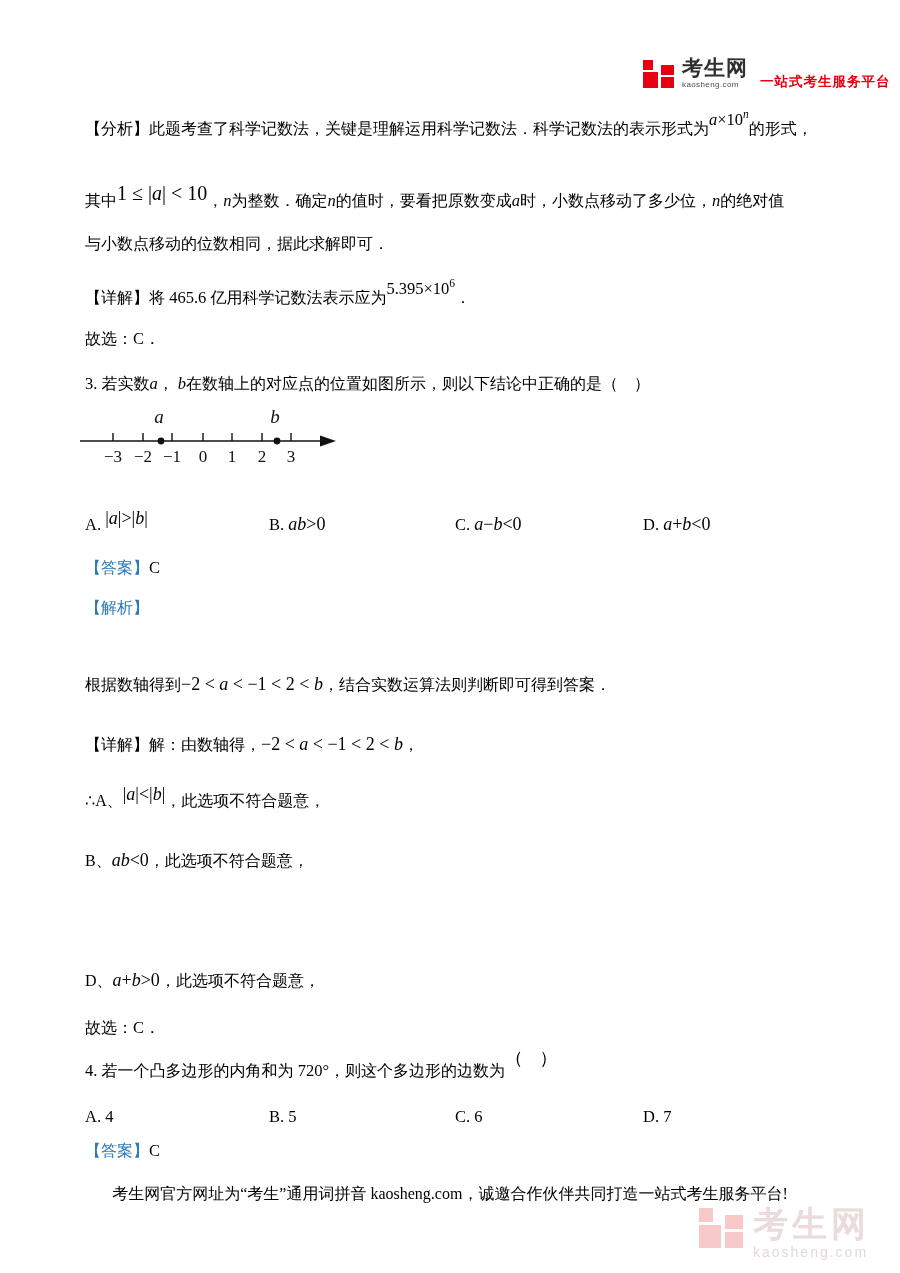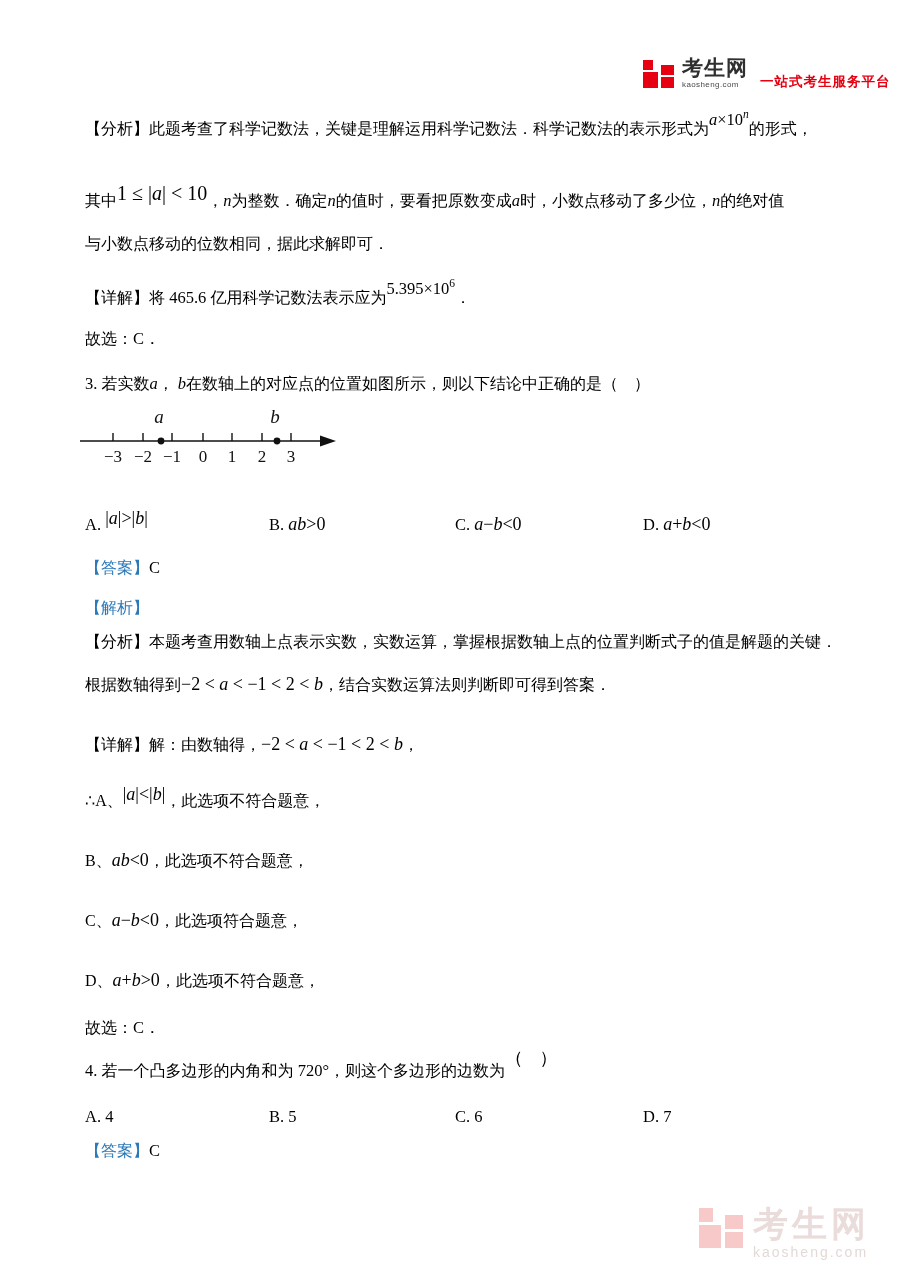--- a/index.html
+++ b/index.html
@@ -117,38 +117,37 @@
 
   <p class="line" style="top:513px;width:740px">
     <span class="opt" style="left:0"><span class="seg m">A. </span><span class="seg m2 r2">|</span><span class="seg m2 i r2">a</span><span class="seg m2 r2">|&gt;|</span><span class="seg m2 i r2">b</span><span class="seg m2 r2">|</span></span>
     <span class="opt" style="left:184px"><span class="seg m">B. </span><span class="seg m2 i">ab</span><span class="seg m2">&gt;0</span></span>
     <span class="opt" style="left:370px"><span class="seg m">C. </span><span class="seg m2 i">a</span><span class="seg m2">−</span><span class="seg m2 i">b</span><span class="seg m2">&lt;0</span></span>
     <span class="opt" style="left:558px"><span class="seg m">D. </span><span class="seg m2 i">a</span><span class="seg m2">+</span><span class="seg m2 i">b</span><span class="seg m2">&lt;0</span></span>
   </p>
 
   <p class="line" style="top:556px"><span class="seg blue">【答案】</span><span class="seg m">C</span></p>
   <p class="line" style="top:596px"><span class="seg blue">【解析】</span></p>
-  <p class="line" style="top:630px"><span class="seg c">【分析】本题考查用数轴上点表示实数，实数运算，掌握根据数轴上点的位置判断式子的值是解题的关键．</span></p>
   <p class="line" style="top:673px"><span class="seg c">根据数轴得到</span><span class="seg m2">−2 &lt; </span><span class="seg m2 i">a</span><span class="seg m2"> &lt; −1 &lt; 2 &lt; </span><span class="seg m2 i">b</span><span class="seg c">，结合实数运算法则判断即可得到答案．</span></p>
   <p class="line" style="top:733px"><span class="seg c">【详解】解：由数轴得，</span><span class="seg m2">−2 &lt; </span><span class="seg m2 i">a</span><span class="seg m2"> &lt; −1 &lt; 2 &lt; </span><span class="seg m2 i">b</span><span class="seg c">，</span></p>
   <p class="line" style="top:789px"><span class="seg c">∴A、</span><span class="seg m2 r2">|</span><span class="seg m2 i r2">a</span><span class="seg m2 r2">|&lt;|</span><span class="seg m2 i r2">b</span><span class="seg m2 r2">|</span><span class="seg c">，此选项不符合题意，</span></p>
   <p class="line" style="top:849px"><span class="seg c">B、</span><span class="seg m2 i">ab</span><span class="seg m2">&lt;0</span><span class="seg c">，此选项不符合题意，</span></p>
-  <p class="line" style="top:909px"><span class="seg c">C、</span><span class="seg m2 i">a</span><span class="seg m2">−</span><span class="seg m2 i">b</span><span class="seg m2">&lt;0</span><span class="seg c">，此选项符合题意，</span></p>
   <p class="line" style="top:969px"><span class="seg c">D、</span><span class="seg m2 i">a</span><span class="seg m2">+</span><span class="seg m2 i">b</span><span class="seg m2">&gt;0</span><span class="seg c">，此选项不符合题意，</span></p>
   <p class="line" style="top:1016px"><span class="seg c">故选：</span><span class="seg m">C．</span></p>
 
   <p class="line" style="top:1059px"><span class="seg m">4. </span><span class="seg c">若一个凸多边形的内角和为</span><span class="seg m"> 720°</span><span class="seg c">，则这个多边形的边数为</span><span class="seg m2 r3">（ ）</span></p>
   <p class="line" style="top:1105px;width:740px">
     <span class="opt" style="left:0"><span class="seg m">A. 4</span></span>
     <span class="opt" style="left:184px"><span class="seg m">B. 5</span></span>
     <span class="opt" style="left:370px"><span class="seg m">C. 6</span></span>
     <span class="opt" style="left:558px"><span class="seg m">D. 7</span></span>
   </p>
   <p class="line" style="top:1139px"><span class="seg blue">【答案】</span><span class="seg m">C</span></p>
 
+  <p class="footer">考生网官方网址为“考生”通用词拼音 kaosheng.com，诚邀合作伙伴共同打造一站式考生服务平台!</p>
 
   <div class="wm">
     <span class="wicon">
       <i class="b1"></i>
         <i class="b2"></i>
         <i class="b3"></i>
         <i class="b4"></i>
     </span>
     <span class="wtxt">
       <span class="wbrand">考生网</span>

